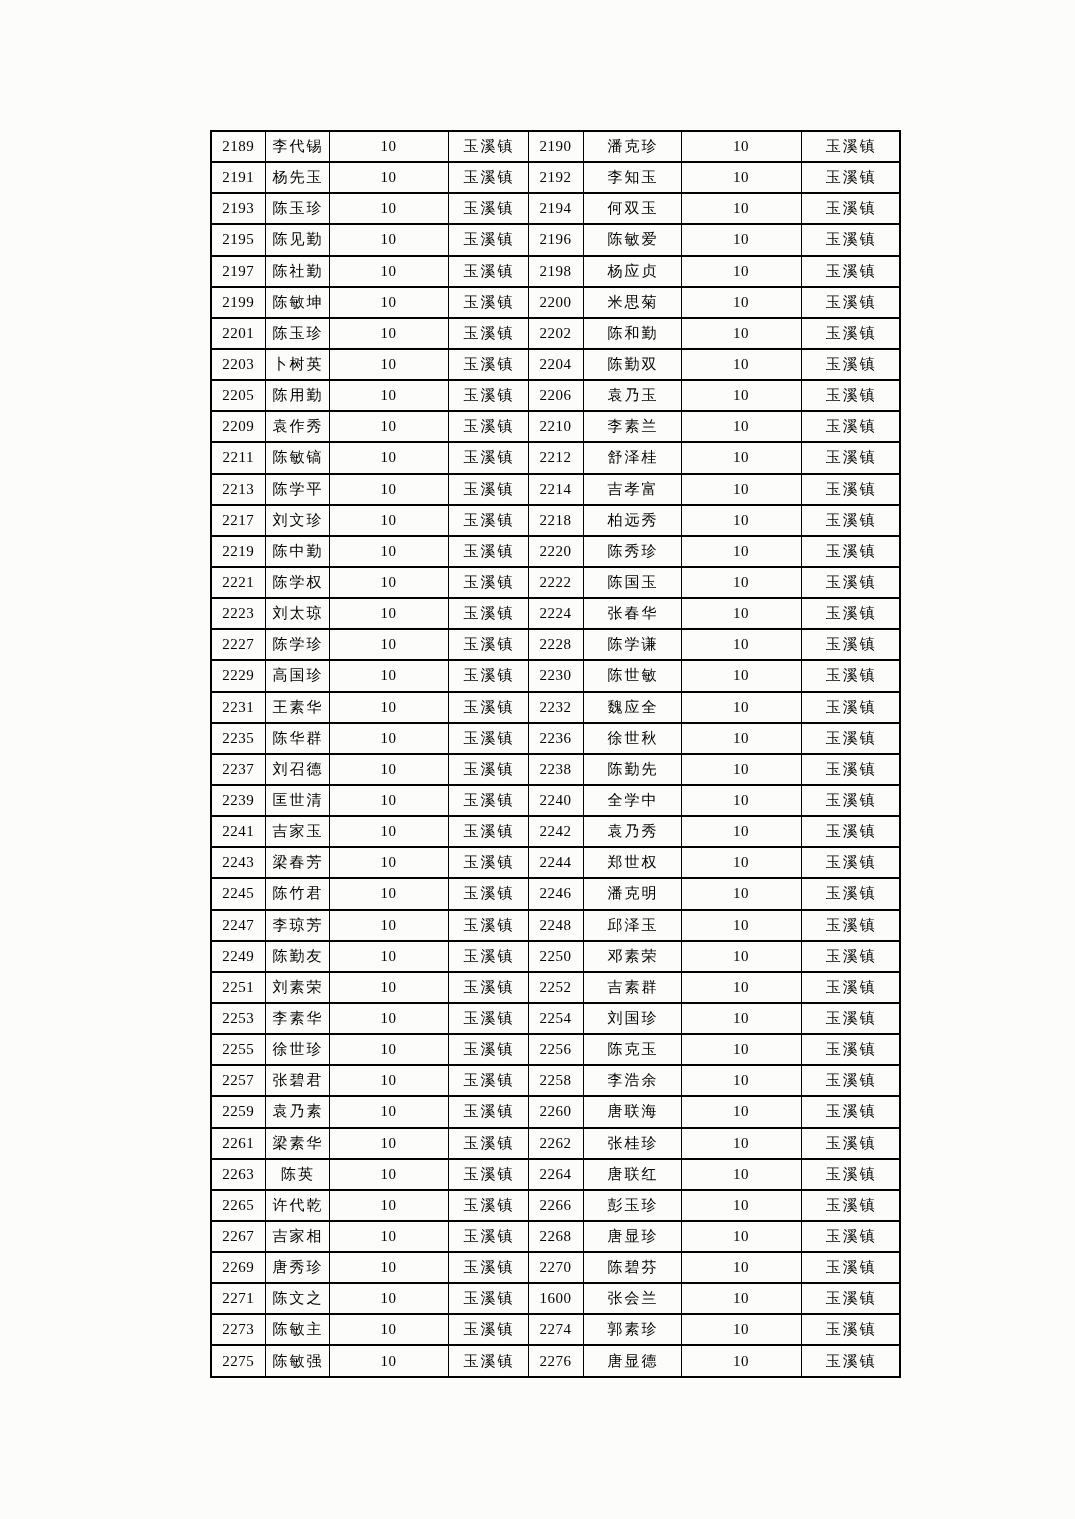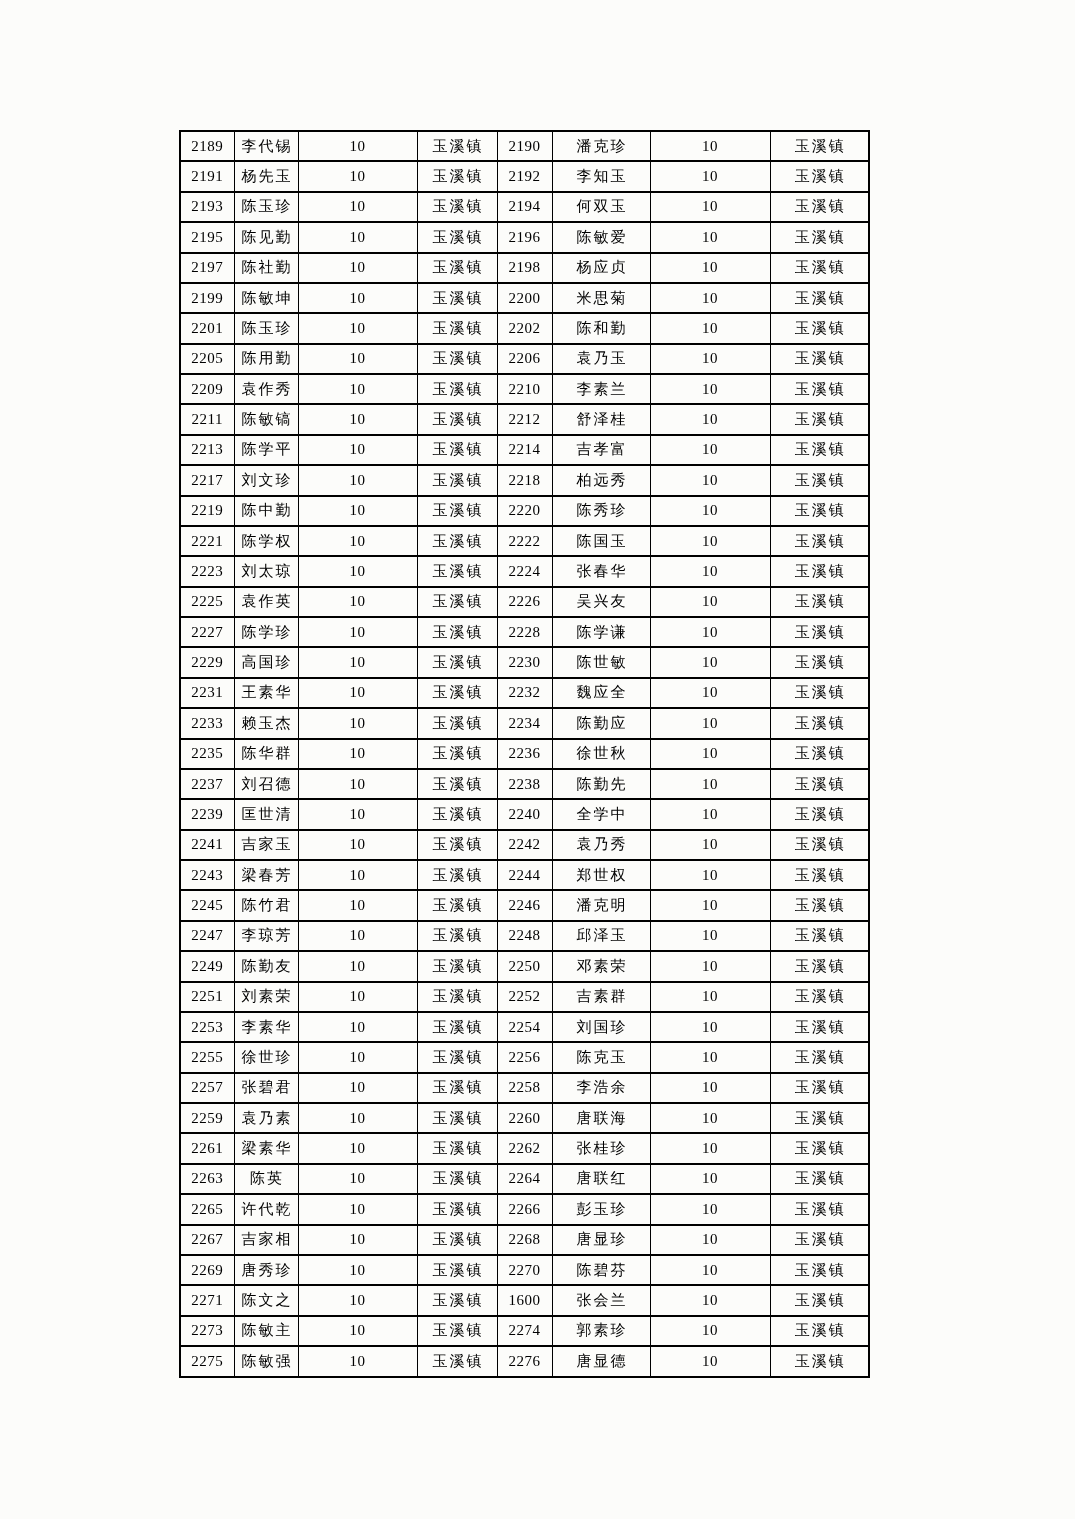--- a/index.html
+++ b/index.html
@@ -9,21 +9,21 @@
     color: #000;
     font-family: "Liberation Serif", "DejaVu Serif", serif;
   }
   .page {
     position: relative;
     width: 1075px; height: 1519px;
     overflow: hidden;
   }
   table.roster {
     position: absolute;
-    left: 179px; top: 130px;
+    left: 210px; top: 130px;
     width: 689px; height: 1248px;
     border-collapse: collapse;
     table-layout: fixed;
     border: 2px solid #000;
   }
   table.roster td {
     border: 1px solid #000;
     border-top-width: 2px;
     border-bottom-width: 2px;
     padding: 0;
@@ -117,20 +117,30 @@
           <td class="num">2201</td>
           <td class="cjk">陈玉珍</td>
           <td class="num">10</td>
           <td class="cjk">玉溪镇</td>
           <td class="num">2202</td>
           <td class="cjk">陈和勤</td>
           <td class="num">10</td>
           <td class="cjk">玉溪镇</td>
         </tr>
         <tr>
+          <td class="num">2203</td>
+          <td class="cjk">卜树英</td>
+          <td class="num">10</td>
+          <td class="cjk">玉溪镇</td>
+          <td class="num">2204</td>
+          <td class="cjk">陈勤双</td>
+          <td class="num">10</td>
+          <td class="cjk">玉溪镇</td>
+        </tr>
+        <tr>
           <td class="num">2205</td>
           <td class="cjk">陈用勤</td>
           <td class="num">10</td>
           <td class="cjk">玉溪镇</td>
           <td class="num">2206</td>
           <td class="cjk">袁乃玉</td>
           <td class="num">10</td>
           <td class="cjk">玉溪镇</td>
         </tr>
         <tr>
@@ -197,30 +207,20 @@
           <td class="num">2223</td>
           <td class="cjk">刘太琼</td>
           <td class="num">10</td>
           <td class="cjk">玉溪镇</td>
           <td class="num">2224</td>
           <td class="cjk">张春华</td>
           <td class="num">10</td>
           <td class="cjk">玉溪镇</td>
         </tr>
         <tr>
-          <td class="num">2225</td>
-          <td class="cjk">袁作英</td>
-          <td class="num">10</td>
-          <td class="cjk">玉溪镇</td>
-          <td class="num">2226</td>
-          <td class="cjk">吴兴友</td>
-          <td class="num">10</td>
-          <td class="cjk">玉溪镇</td>
-        </tr>
-        <tr>
           <td class="num">2227</td>
           <td class="cjk">陈学珍</td>
           <td class="num">10</td>
           <td class="cjk">玉溪镇</td>
           <td class="num">2228</td>
           <td class="cjk">陈学谦</td>
           <td class="num">10</td>
           <td class="cjk">玉溪镇</td>
         </tr>
         <tr>
@@ -233,30 +233,20 @@
           <td class="num">10</td>
           <td class="cjk">玉溪镇</td>
         </tr>
         <tr>
           <td class="num">2231</td>
           <td class="cjk">王素华</td>
           <td class="num">10</td>
           <td class="cjk">玉溪镇</td>
           <td class="num">2232</td>
           <td class="cjk">魏应全</td>
-          <td class="num">10</td>
-          <td class="cjk">玉溪镇</td>
-        </tr>
-        <tr>
-          <td class="num">2233</td>
-          <td class="cjk">赖玉杰</td>
-          <td class="num">10</td>
-          <td class="cjk">玉溪镇</td>
-          <td class="num">2234</td>
-          <td class="cjk">陈勤应</td>
           <td class="num">10</td>
           <td class="cjk">玉溪镇</td>
         </tr>
         <tr>
           <td class="num">2235</td>
           <td class="cjk">陈华群</td>
           <td class="num">10</td>
           <td class="cjk">玉溪镇</td>
           <td class="num">2236</td>
           <td class="cjk">徐世秋</td>

